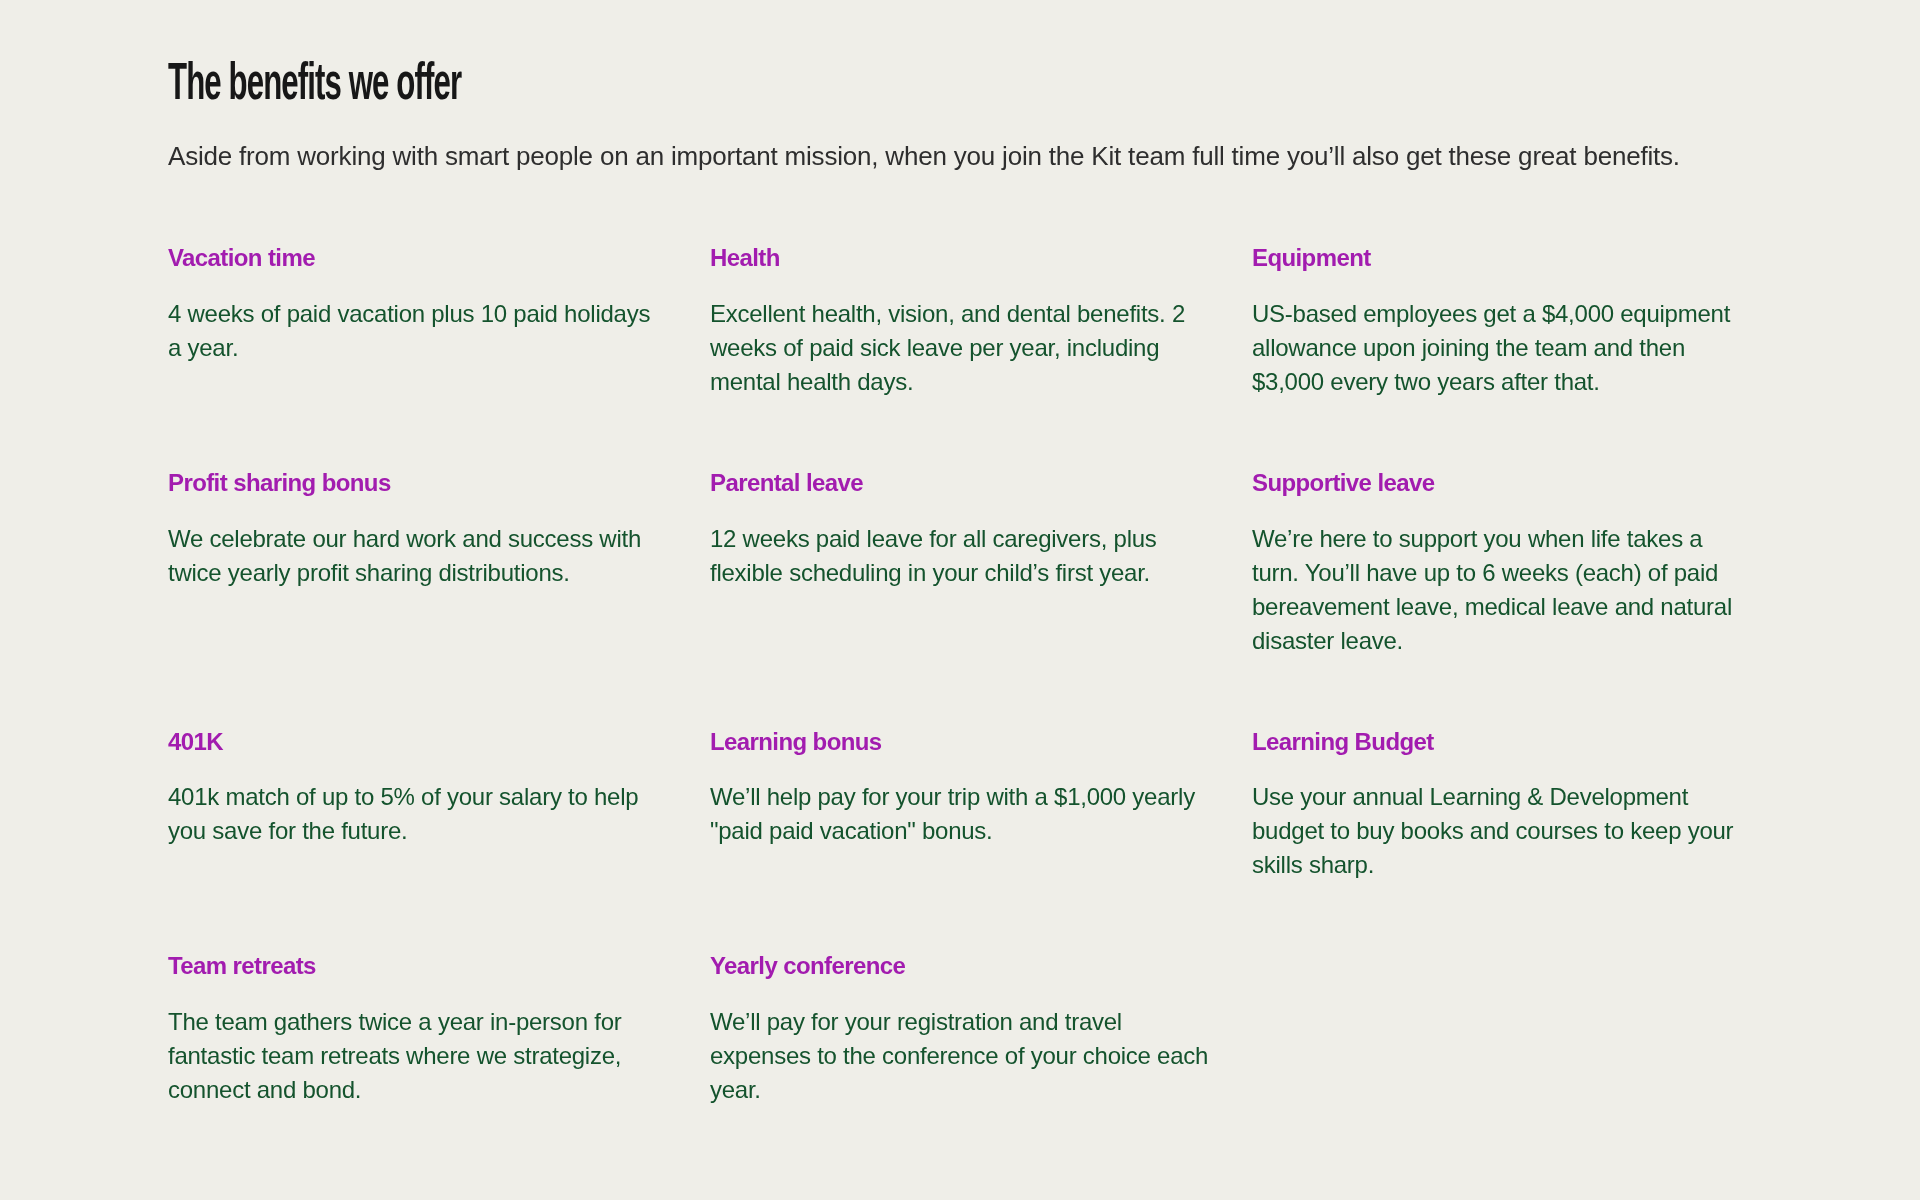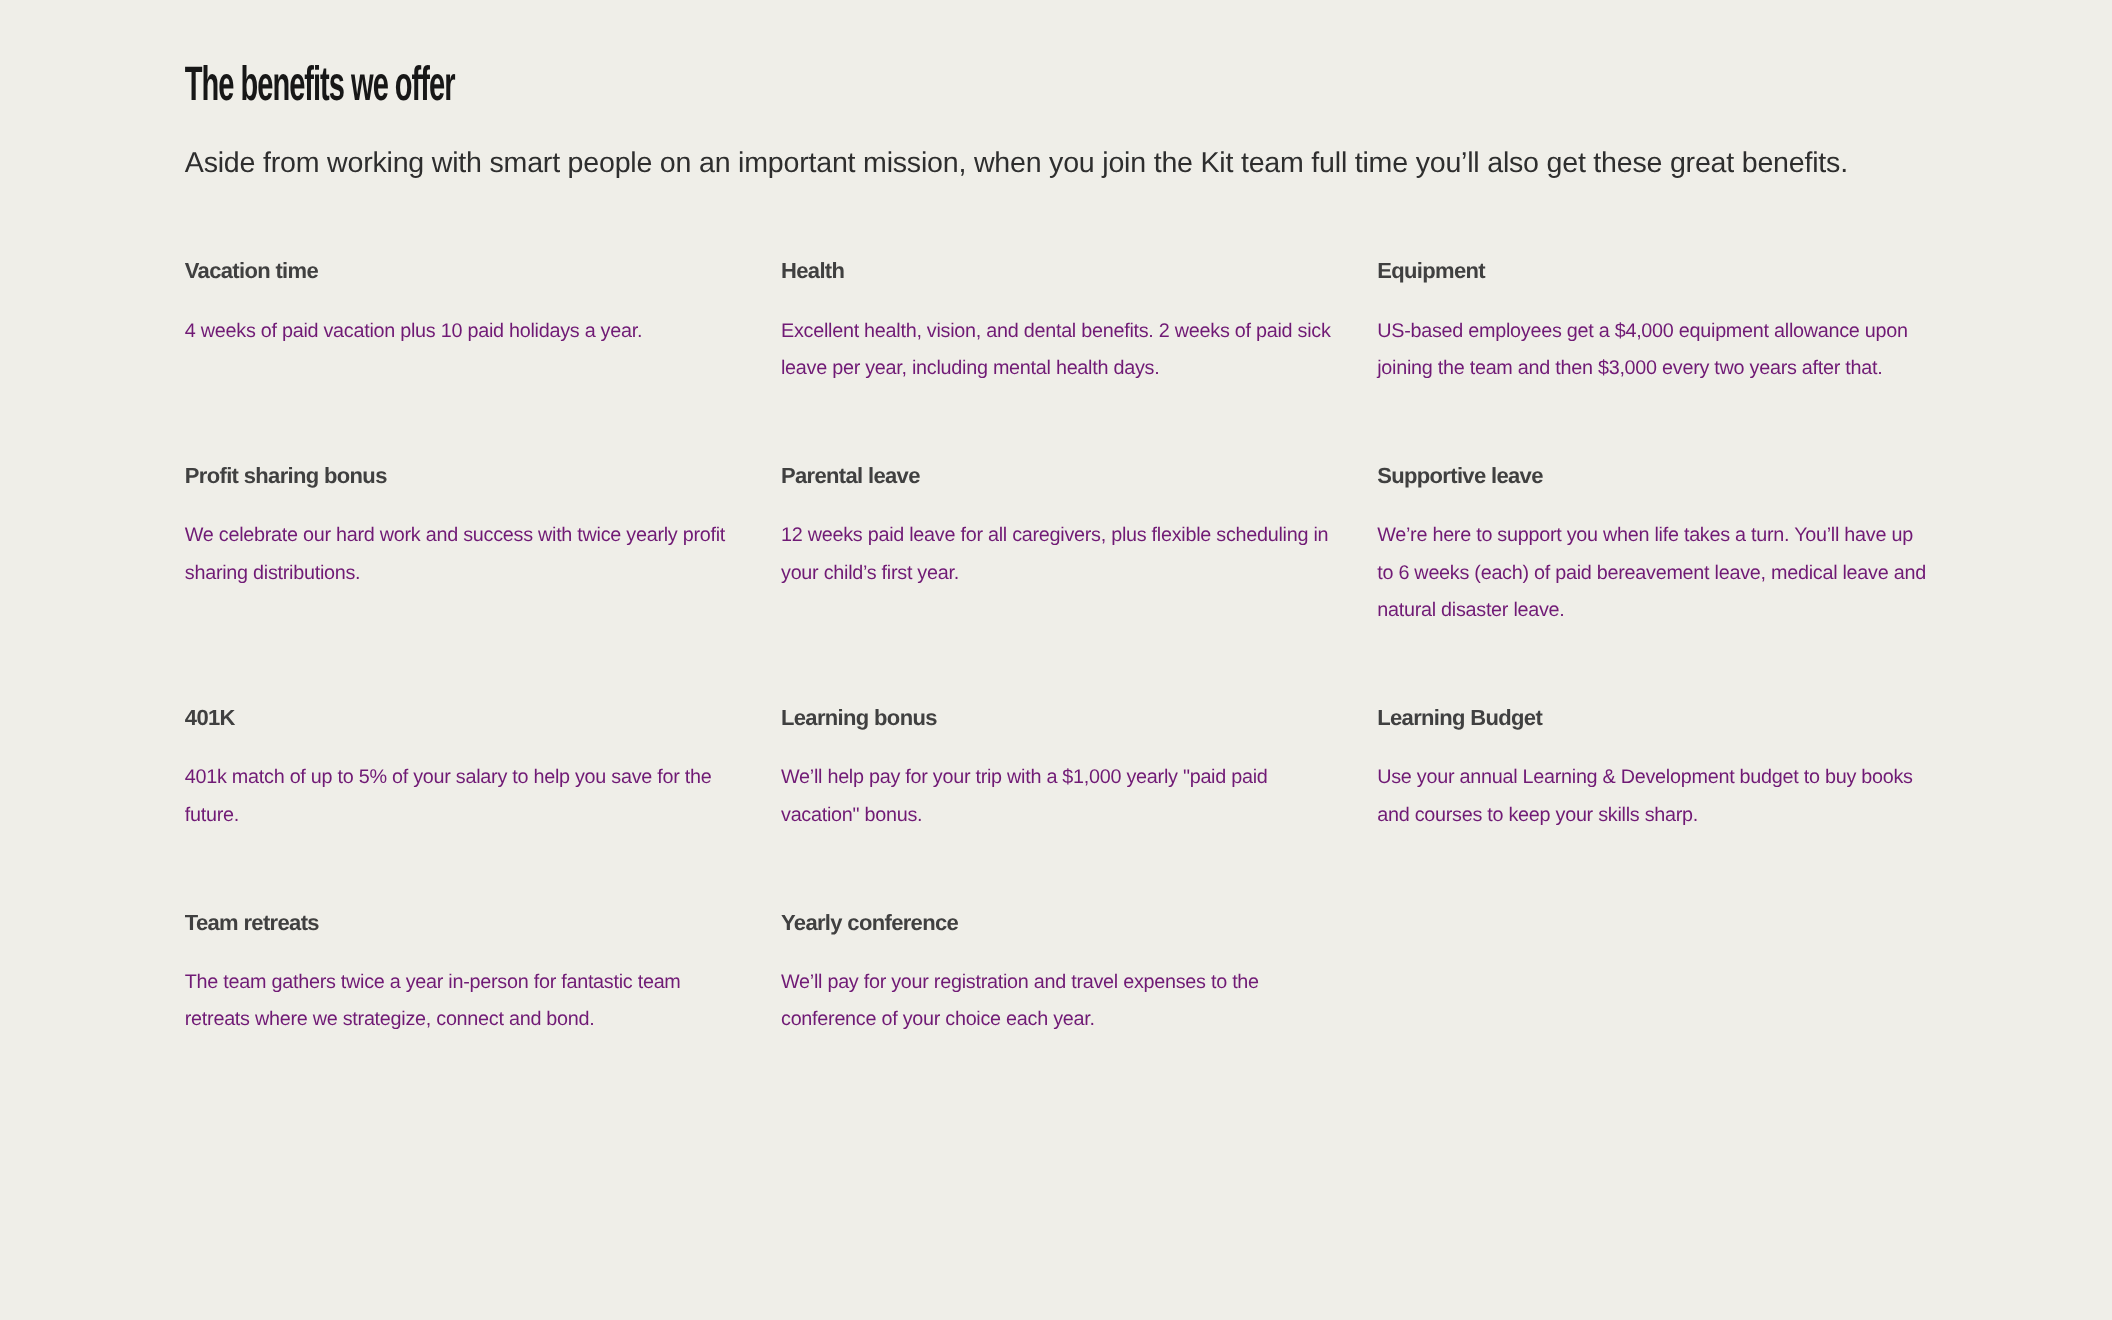--- a/index.html
+++ b/index.html
@@ -13,21 +13,21 @@
     font-family: "Liberation Sans", sans-serif;
     -webkit-font-smoothing: antialiased;
   }
   .page {
     width: 1584px;
     margin: 0 auto;
     padding-top: 52px;
   }
   .page-title {
     margin: 0;
-    font-size: 44px;
+    font-size: 52px;
     line-height: 1.12;
     font-weight: 800;
     color: #171717;
     letter-spacing: -1.5px;
   }
   .page-title .condense {
     display: inline-block;
     transform: scaleX(0.60);
     transform-origin: left center;
     white-space: nowrap;
@@ -41,32 +41,32 @@
   }
   .benefits-grid {
     margin-top: 68px;
     display: grid;
     grid-template-columns: repeat(3, 1fr);
     column-gap: 42px;
     row-gap: 70px;
   }
   .benefit h2 {
     margin: 0 0 24px 0;
-    font-size: 20px;
+    font-size: 24px;
     line-height: 1.2;
     font-weight: 700;
     letter-spacing: -0.6px;
-    color: #404040;
+    color: #a21caf;
   }
   .benefit p {
     margin: 0;
-    font-size: 18px;
+    font-size: 24px;
     line-height: 34px;
     letter-spacing: -0.25px;
-    color: #701a75;
+    color: #14532d;
     max-width: 505px;
   }
 </style>
 </head>
 <body>
 
 <main class="page">
 
   <h1 class="page-title"><span class="condense">The benefits we offer</span></h1>
 

